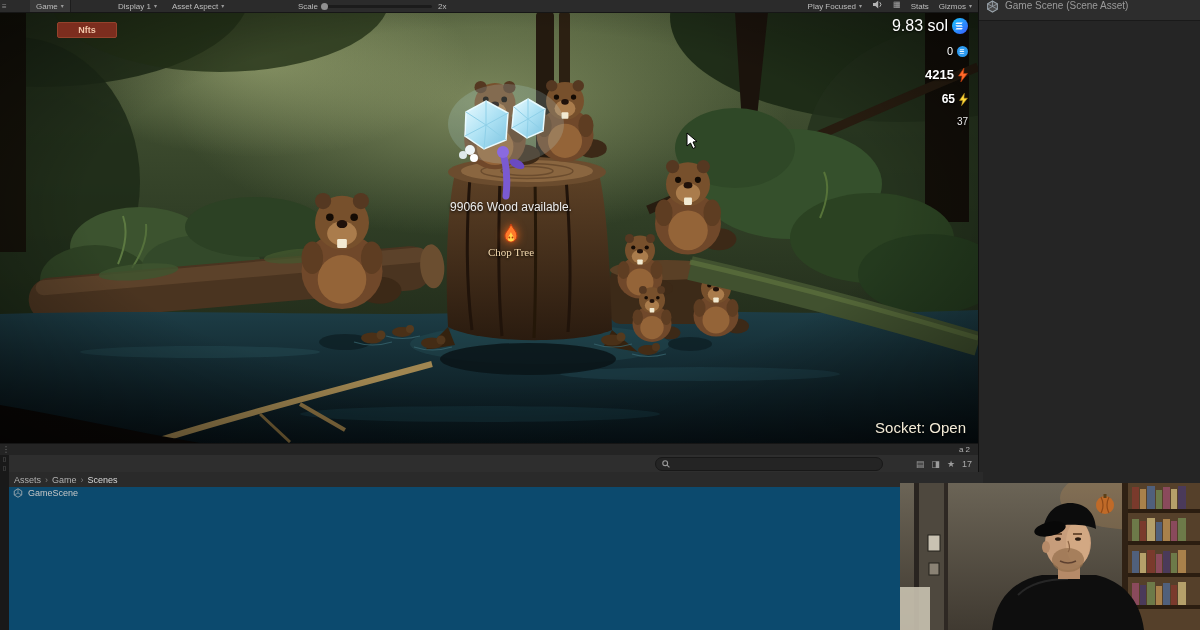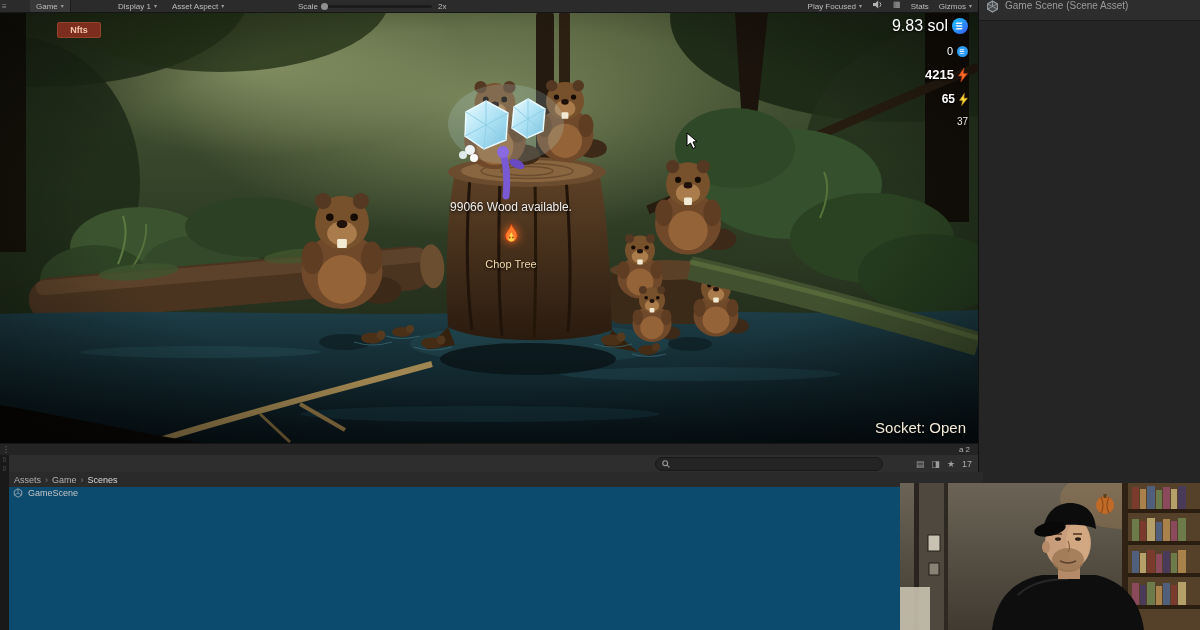--- a/index.html
+++ b/index.html
@@ -24,32 +24,32 @@
   #tb-knob{position:absolute;left:-3px;top:-2px;width:7px;height:7px;border-radius:50%;background:#909090;}
   #tb-scale-val{left:438px;}
   #tb-right{position:absolute;right:6px;top:0;height:12px;display:flex;align-items:flex-start;gap:10px;}
   .tb-glyph{font-size:8px;color:#a8a8a8;}
 
   
   #game{position:absolute;left:0;top:12px;width:978px;height:431px;background:#18200f;overflow:hidden;z-index:1;}
   #scene-svg{position:absolute;left:0;top:0;}
   #nfts-btn{position:absolute;left:57px;top:10px;min-width:34px;height:14px;background:#7c2d1e;
     border:1px solid #95422c;border-radius:2px;color:#f2c5a8;font-size:9px;font-weight:bold;
-    display:flex;align-items:center;justify-content:center;padding:0 4px;cursor:pointer;z-index:4;}
+    display:flex;align-items:center;justify-content:center;padding:0 12px;cursor:pointer;z-index:4;}
   #hud{position:absolute;top:5px;right:10px;display:flex;flex-direction:column;align-items:flex-end;gap:10px;color:#fff;z-index:4;}
   .hud-row{display:flex;align-items:center;gap:4px;text-shadow:0 1px 2px rgba(0,0,0,.85);}
   .hud-sol{font-size:16px;}
   .hud-tokens{font-size:11px;}
   .hud-energy{font-size:13px;font-weight:bold;}
   .hud-power{font-size:12px;font-weight:bold;}
   .hud-level{font-size:10px;color:#e9e9e9;}
   #wood-text{position:absolute;left:511px;top:188px;transform:translateX(-50%);font-size:12px;
     color:#ededed;text-shadow:0 1px 3px #000;white-space:nowrap;z-index:4;}
   #chop{position:absolute;left:511px;top:211px;transform:translateX(-50%);display:flex;flex-direction:column;
-    align-items:center;gap:13px;cursor:pointer;z-index:4;}
+    align-items:center;gap:1px;cursor:pointer;z-index:4;font-family:Liberation Serif, serif;}
   #chop-flame{filter:drop-shadow(0 0 5px rgba(255,110,30,.9));}
   #chop-label{font-size:11px;color:#f3d9ae;text-shadow:0 1px 3px #000;}
   #socket{position:absolute;right:12px;bottom:7px;font-size:15px;color:#f4ecd8;text-shadow:0 1px 3px #000;z-index:4;}
   #cursor{position:absolute;left:686px;top:120px;z-index:6;}
 
   
   #game-status{position:absolute;left:0;top:443px;width:978px;height:12px;background:#242424;
     border-top:1px solid #151515;border-bottom:1px solid #151515;z-index:2;}
   #game-status .left-dots{position:absolute;left:2px;top:1px;font-size:8px;color:#7c7c7c;}
   #game-status .right-txt{position:absolute;right:8px;top:1px;font-size:8px;color:#b3b3b3;display:flex;gap:4px;}

